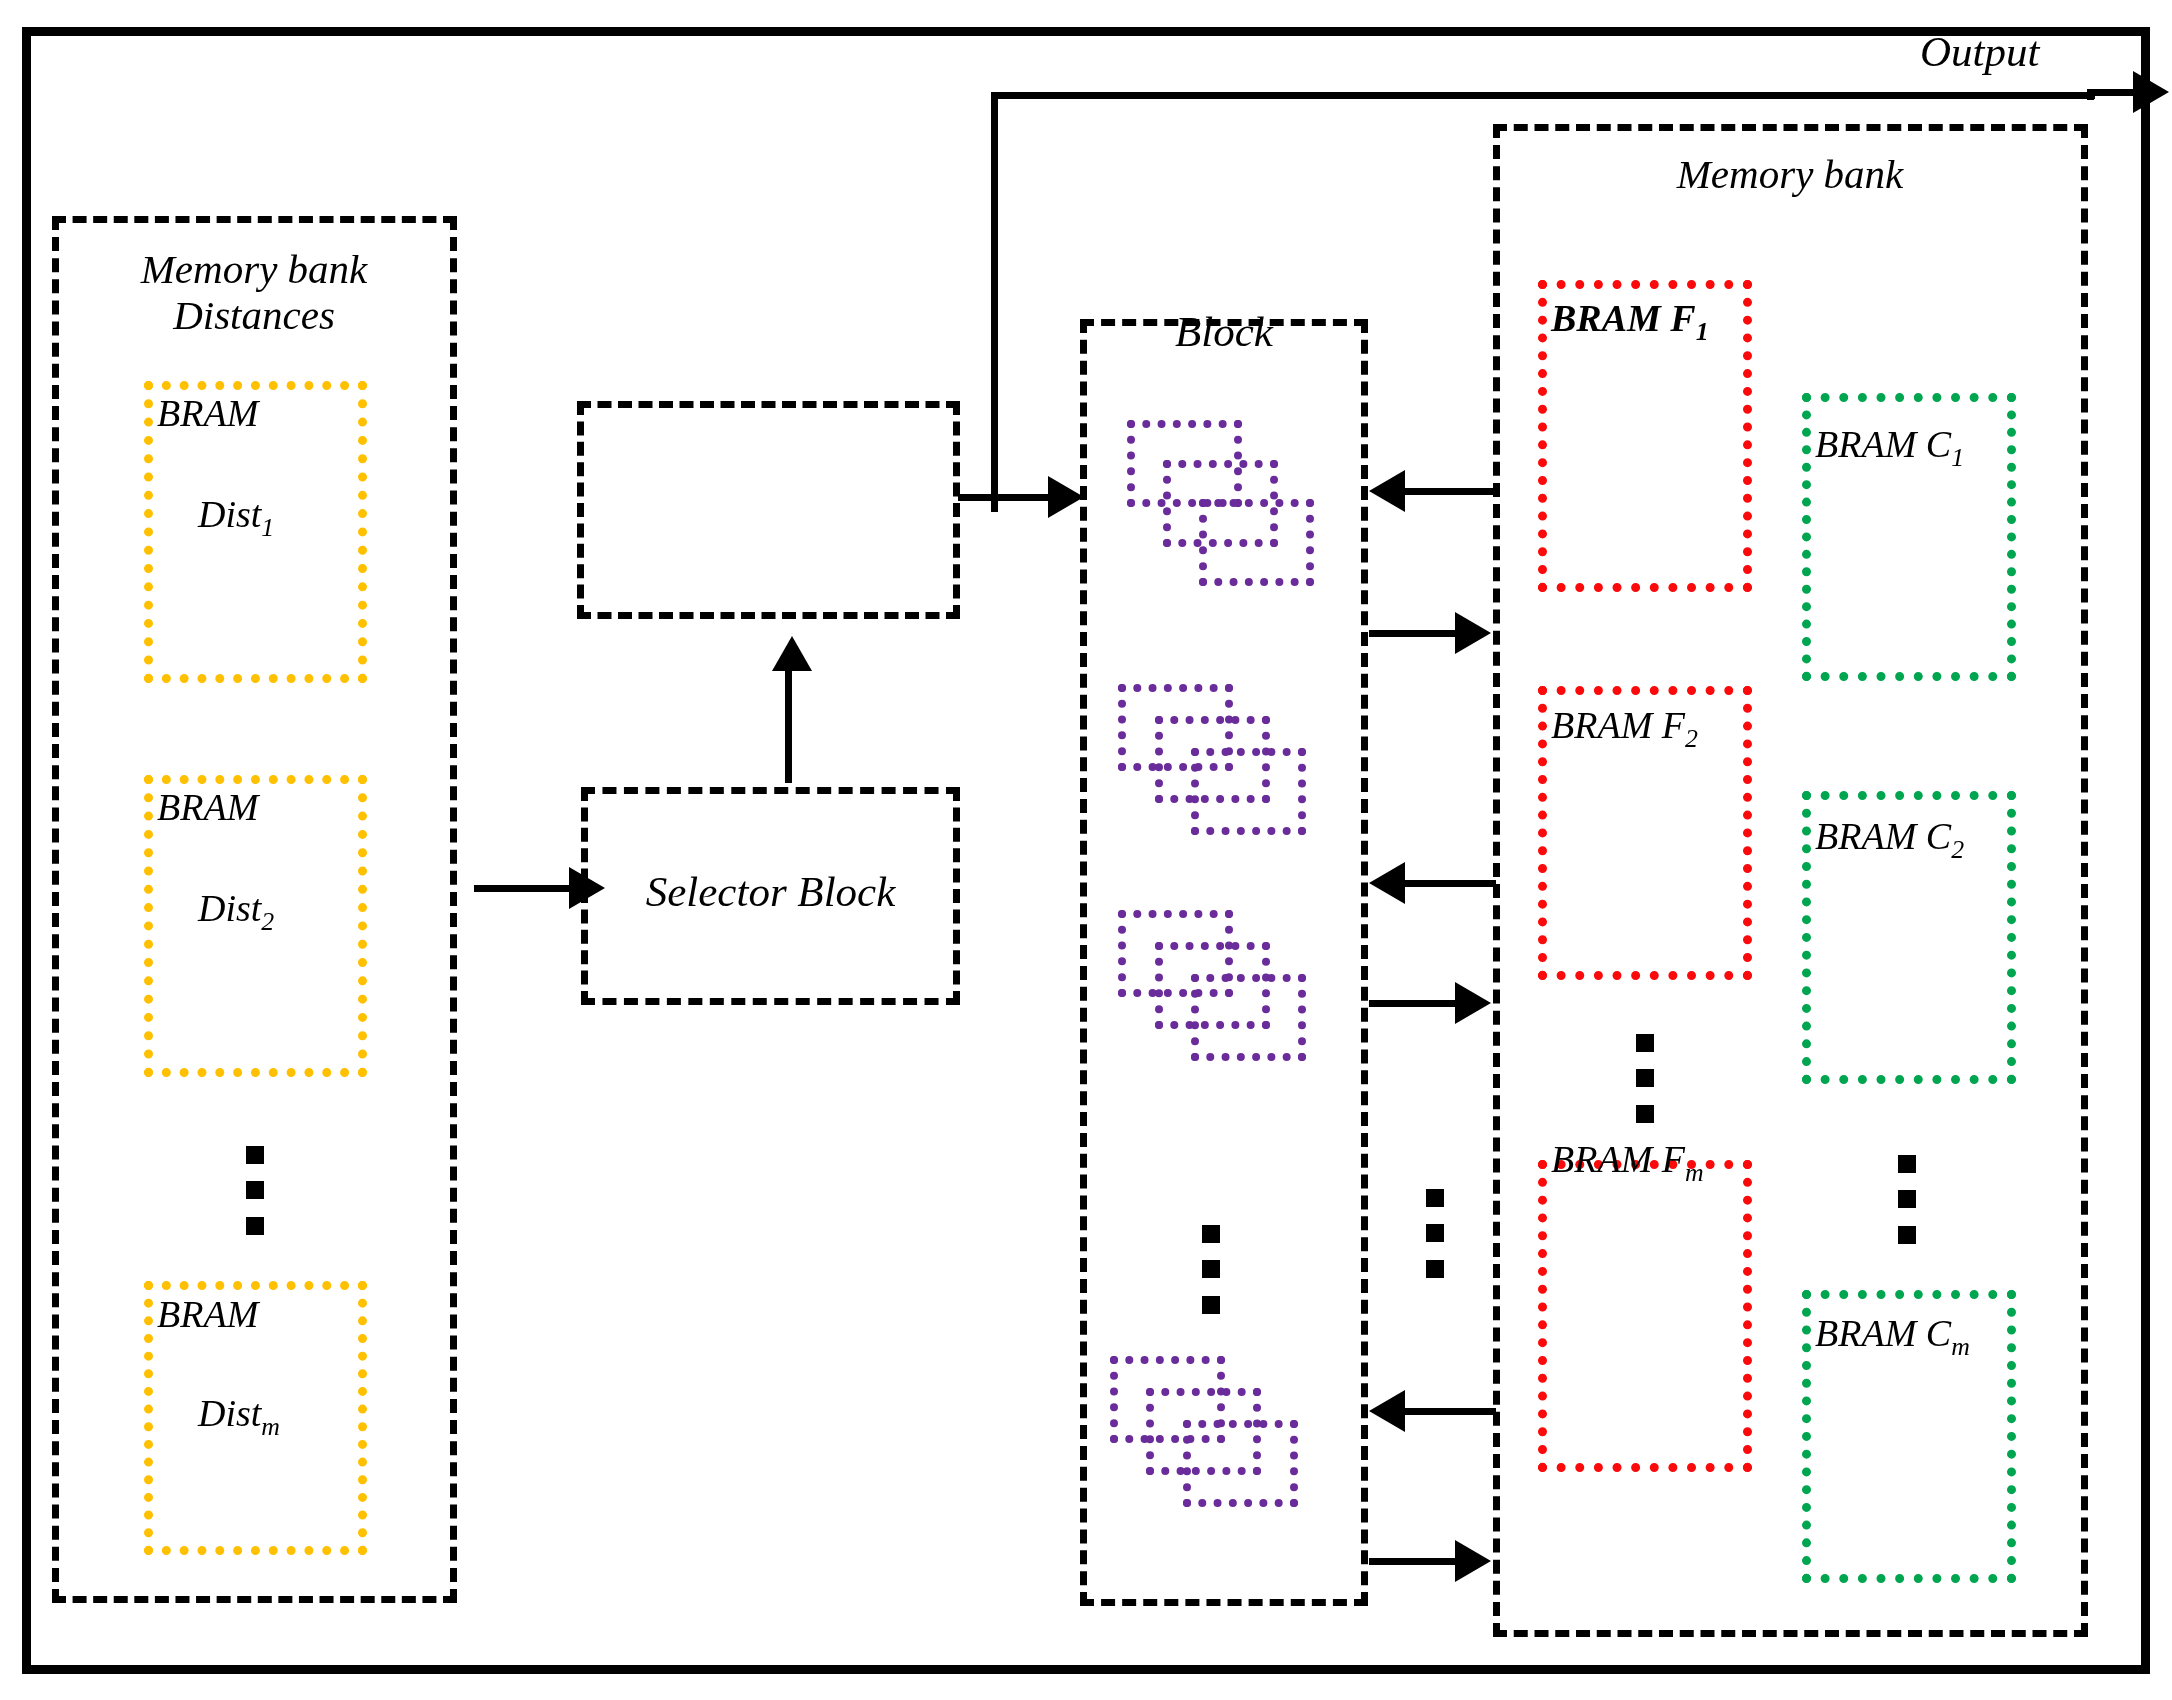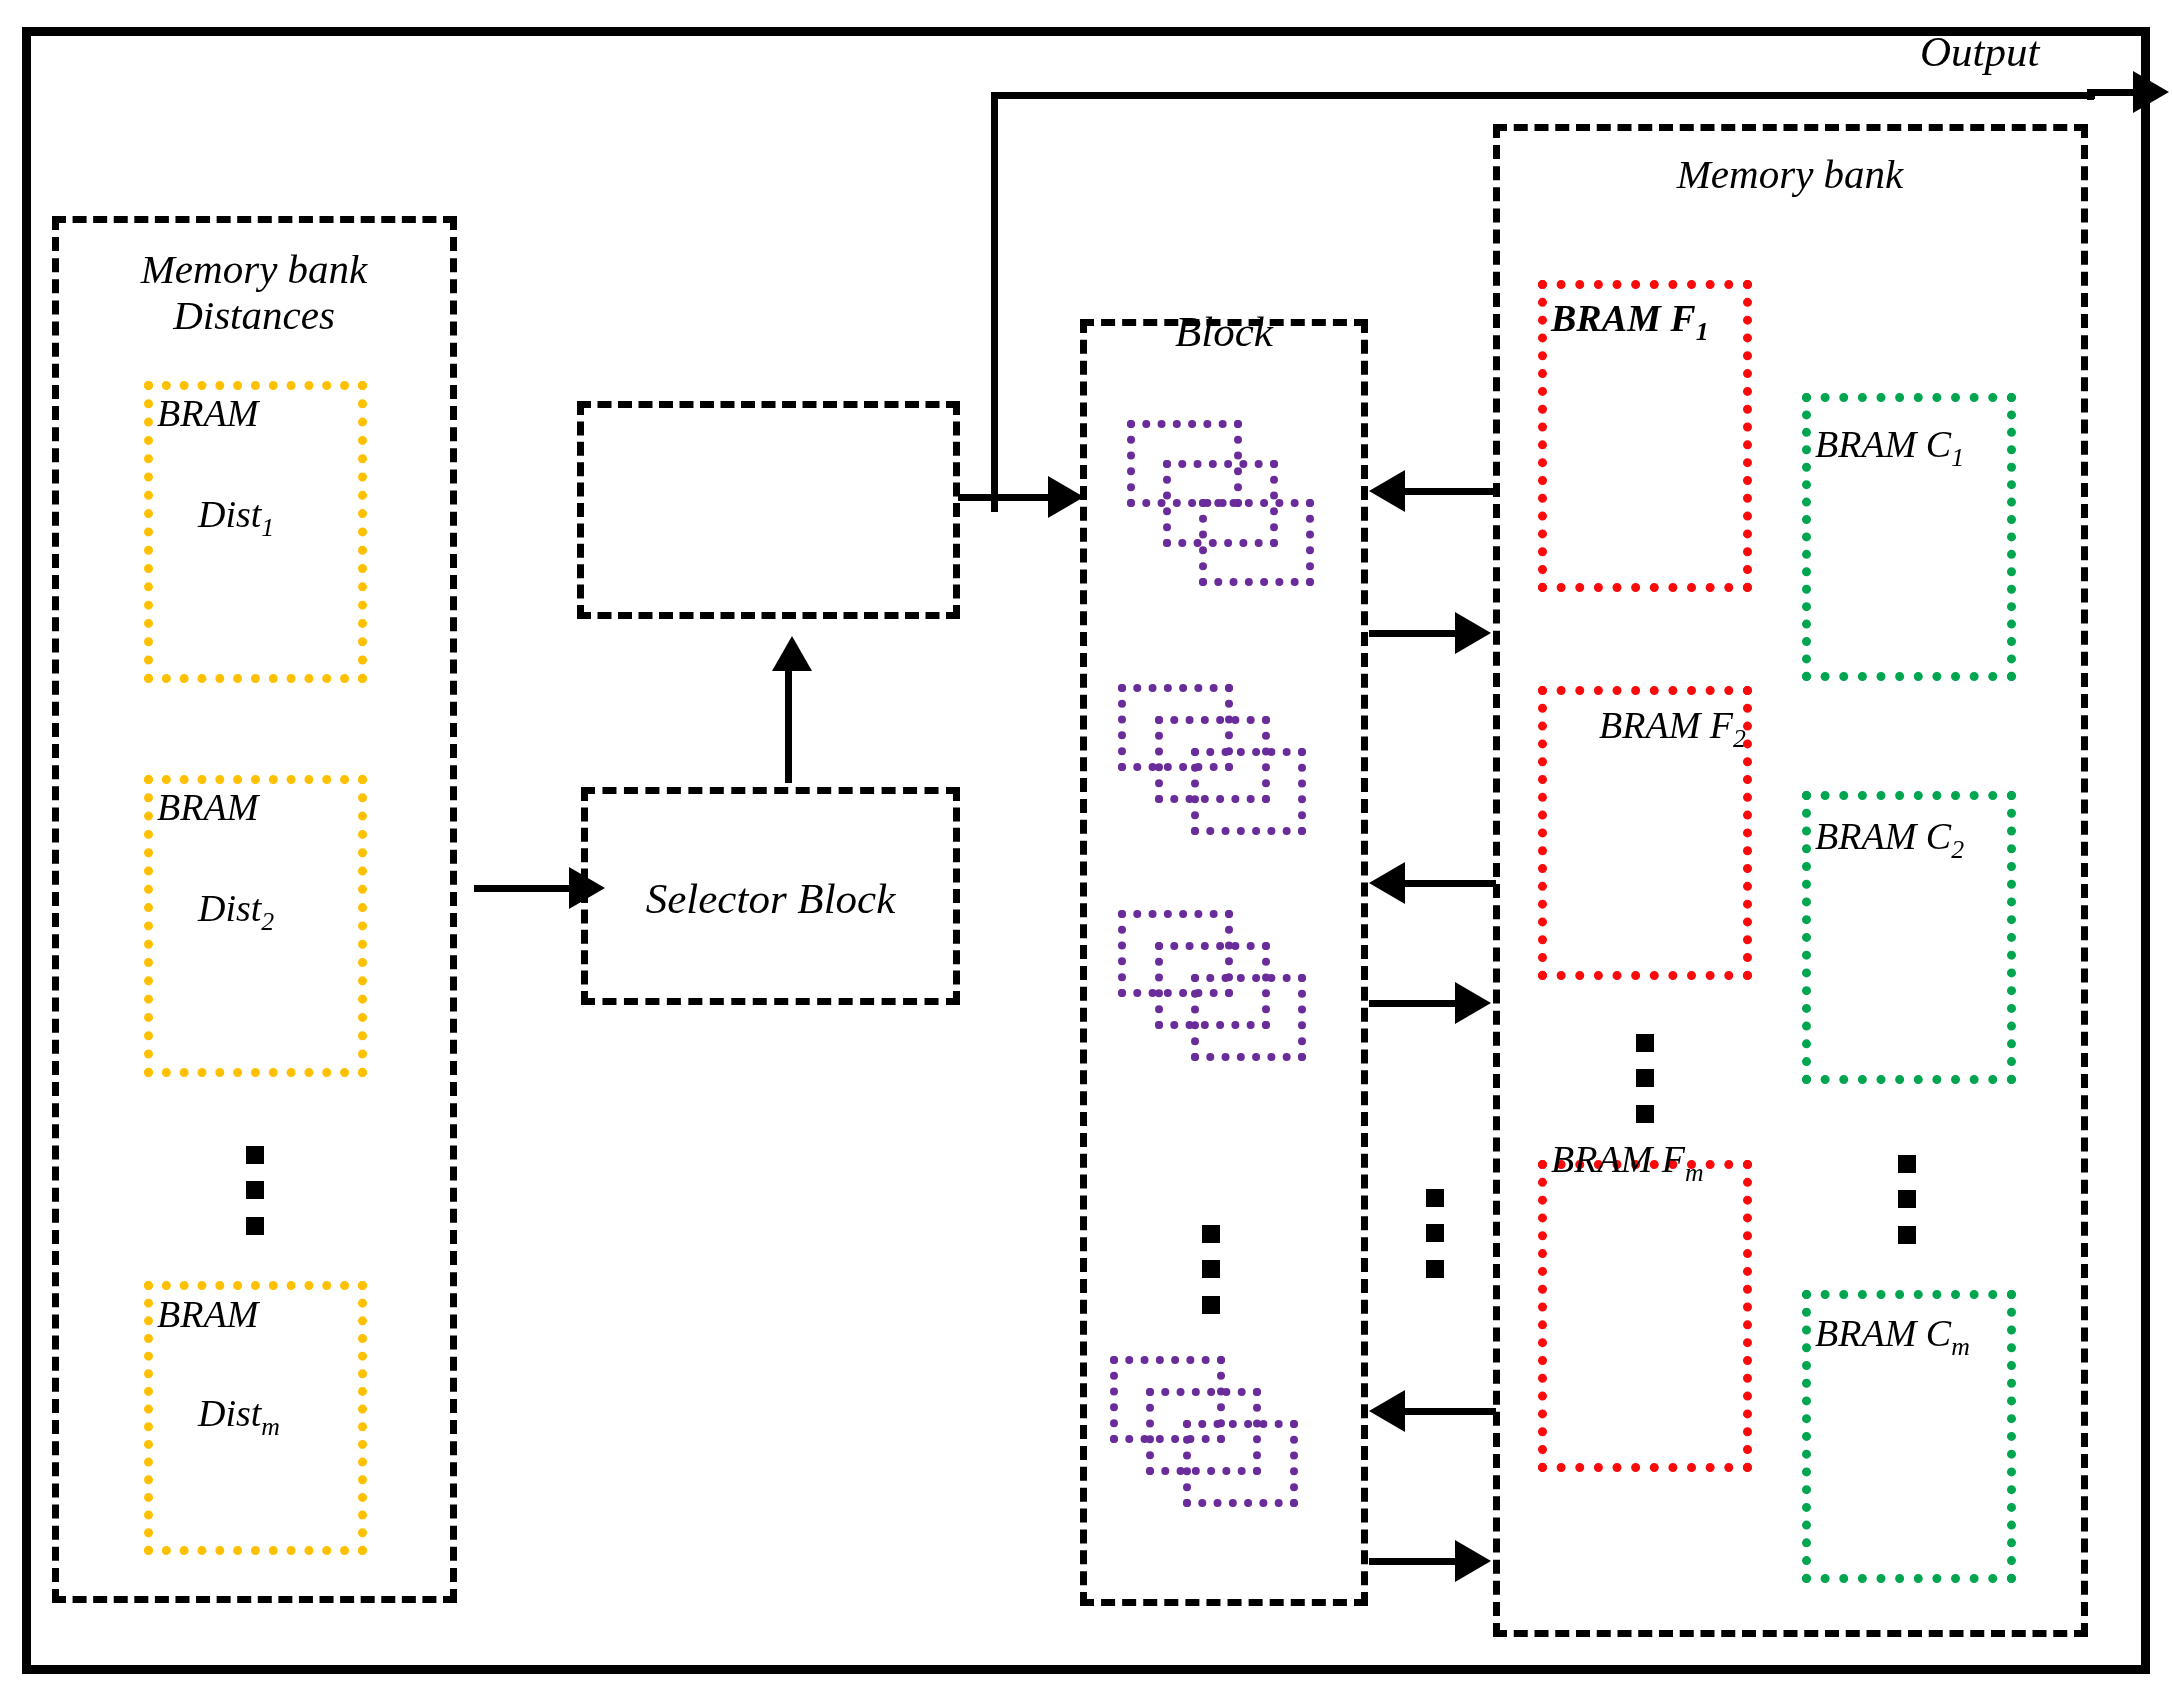--- a/index.html
+++ b/index.html
@@ -103,21 +103,21 @@
   </div>
 
   <div class="abs dotted-box dotted-orange" style="left:144px;top:1281px;width:223px;height:274px;"></div>
   <div class="lbl lbl-box" style="left:157px;top:1294px;">BRAM</div>
   <div class="lbl lbl-box" style="left:198px;top:1393px;"><span>Dist</span><span class="sub">m</span></div>
 
   <div class="hline" style="left:474px;top:885px;width:99px;"></div>
   <div class="ah ah-right" style="left:569px;top:867px;"></div>
 
   <div class="abs dashed-block" style="left:581px;top:787px;width:379px;height:218px;"></div>
-  <div class="lbl lbl-big" style="left:581px;top:869px;width:379px;text-align:center;margin-top:7px;">Selector Block</div>
+  <div class="lbl lbl-big" style="left:581px;top:869px;width:379px;text-align:center;">Selector Block</div>
 
   <div class="vline" style="left:785px;top:668px;height:115px;"></div>
   <div class="ah ah-up" style="left:772px;top:636px;"></div>
 
   <div class="abs dashed-block" style="left:577px;top:401px;width:383px;height:218px;"></div>
 
   <div class="hline" style="left:958px;top:494px;width:95px;"></div>
   <div class="ah ah-right" style="left:1048px;top:476px;"></div>
 
   <div class="abs dashed-block" style="left:1080px;top:319px;width:288px;height:1287px;"></div>
@@ -173,21 +173,21 @@
 
   <div class="lbl lbl-title" style="left:1510px;top:152px;width:560px;text-align:center;">Memory bank</div>
 
   <div class="abs dotted-box dotted-red" style="left:1538px;top:280px;width:214px;height:312px;"></div>
   <div class="lbl lbl-box" style="left:1551px;top:298px;font-weight:bold;"><span>BRAM F</span><span class="sub">1</span></div>
 
   <div class="abs dotted-box dotted-green" style="left:1802px;top:393px;width:214px;height:288px;"></div>
   <div class="lbl lbl-box" style="left:1815px;top:424px;"><span>BRAM C</span><span class="sub">1</span></div>
 
   <div class="abs dotted-box dotted-red" style="left:1538px;top:686px;width:214px;height:294px;"></div>
-  <div class="lbl lbl-box" style="left:1551px;top:705px;margin-left:48px;"><span>BRAM F</span><span class="sub">2</span></div>
+  <div class="lbl lbl-box" style="left:1551px;top:705px;"><span>BRAM F</span><span class="sub">2</span></div>
 
   <div class="abs dotted-box dotted-green" style="left:1802px;top:791px;width:214px;height:293px;"></div>
   <div class="lbl lbl-box" style="left:1815px;top:816px;"><span>BRAM C</span><span class="sub">2</span></div>
 
   <div class="vdots" style="left:1636px;top:1034px;">
     <i></i>
       <i></i>
       <i></i>
   </div>
 

